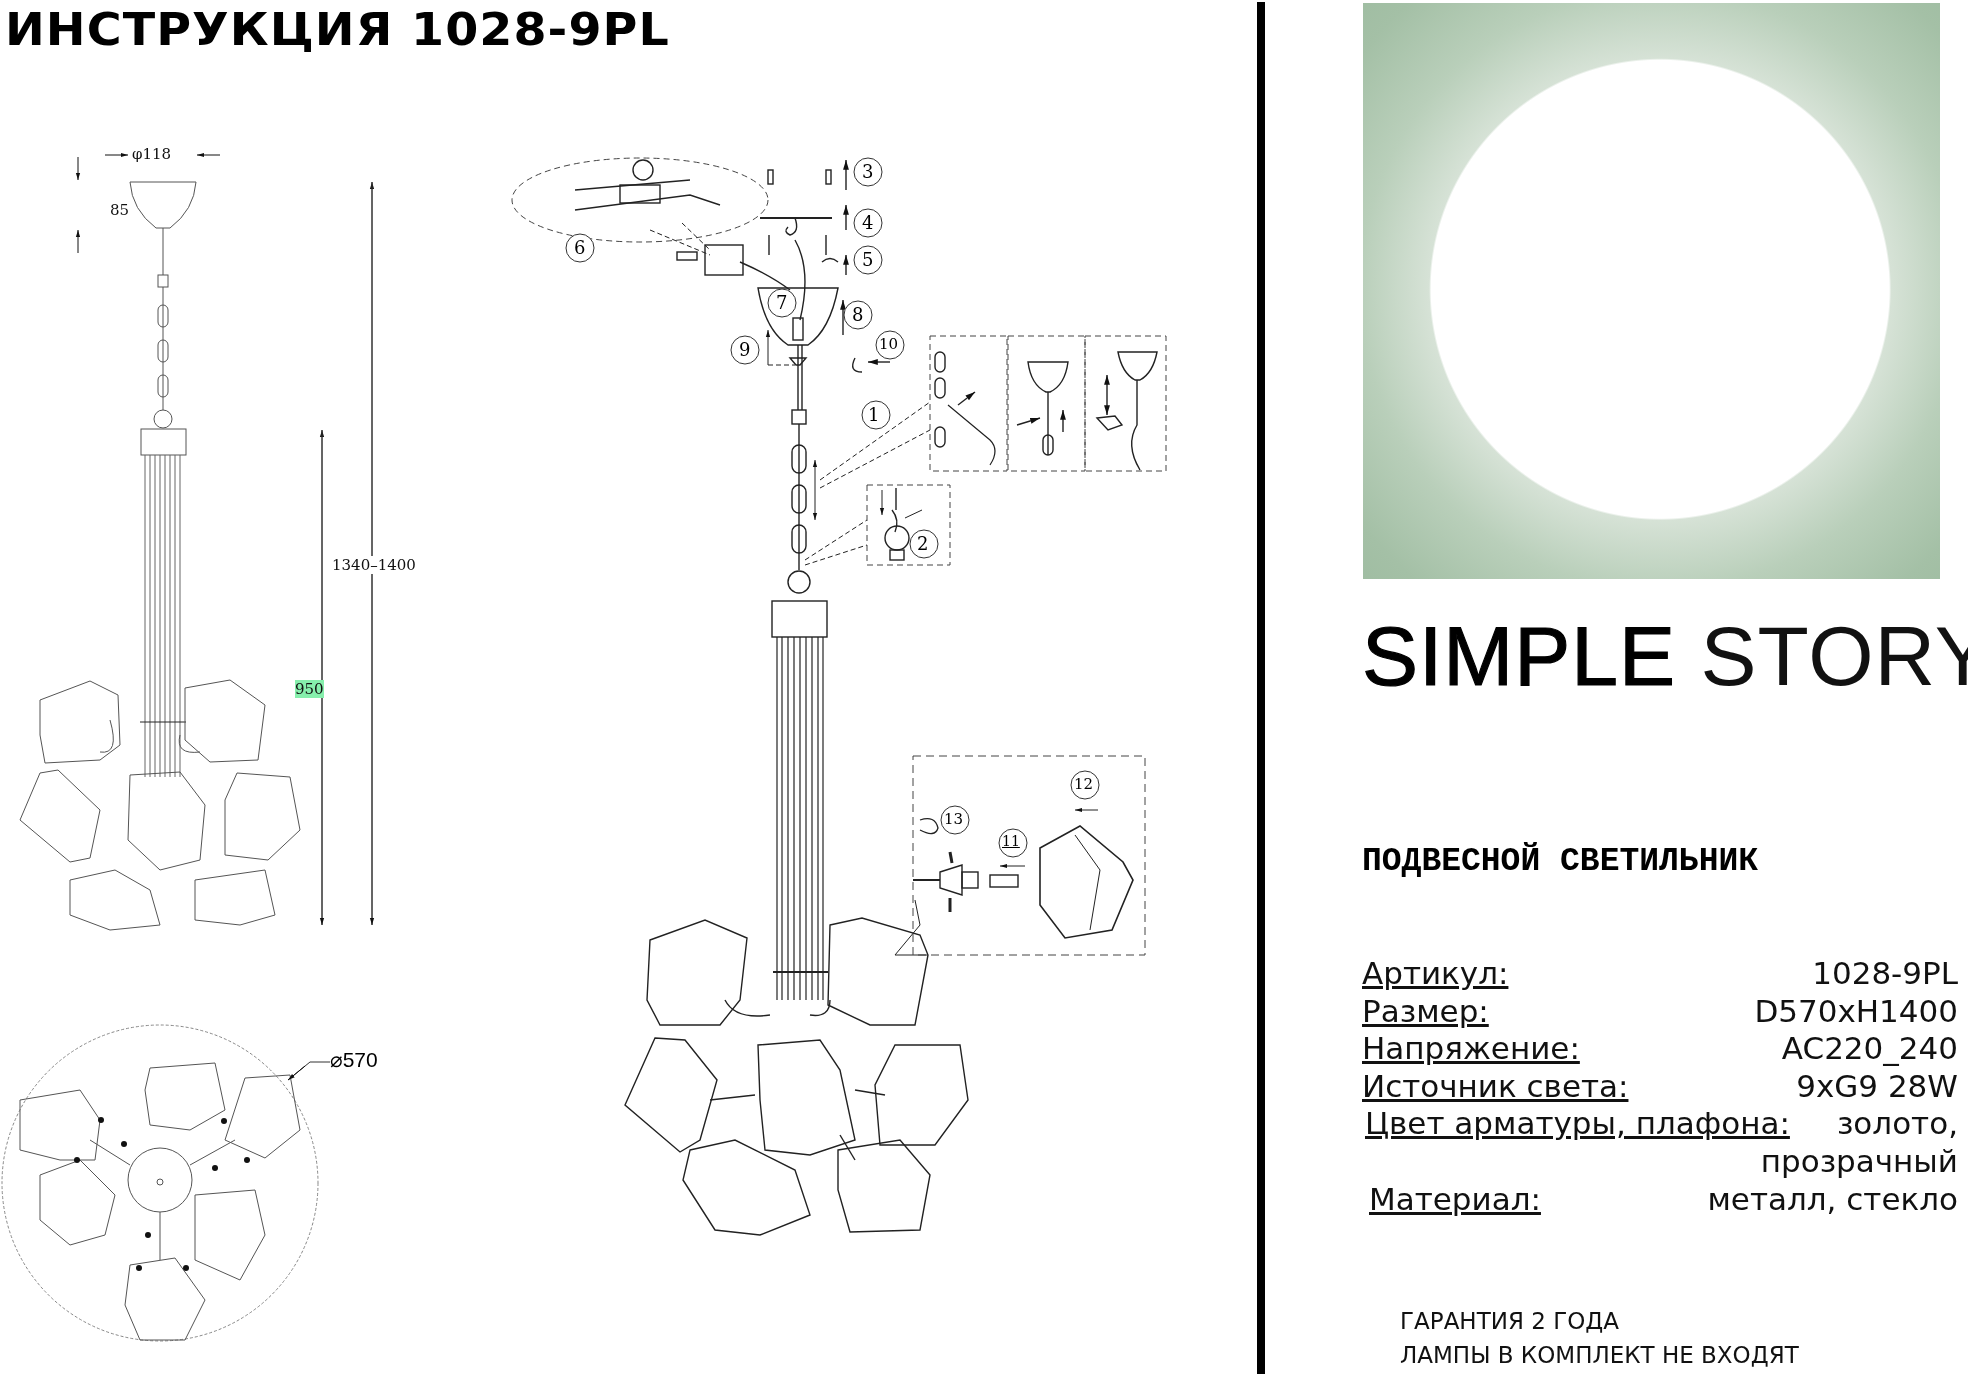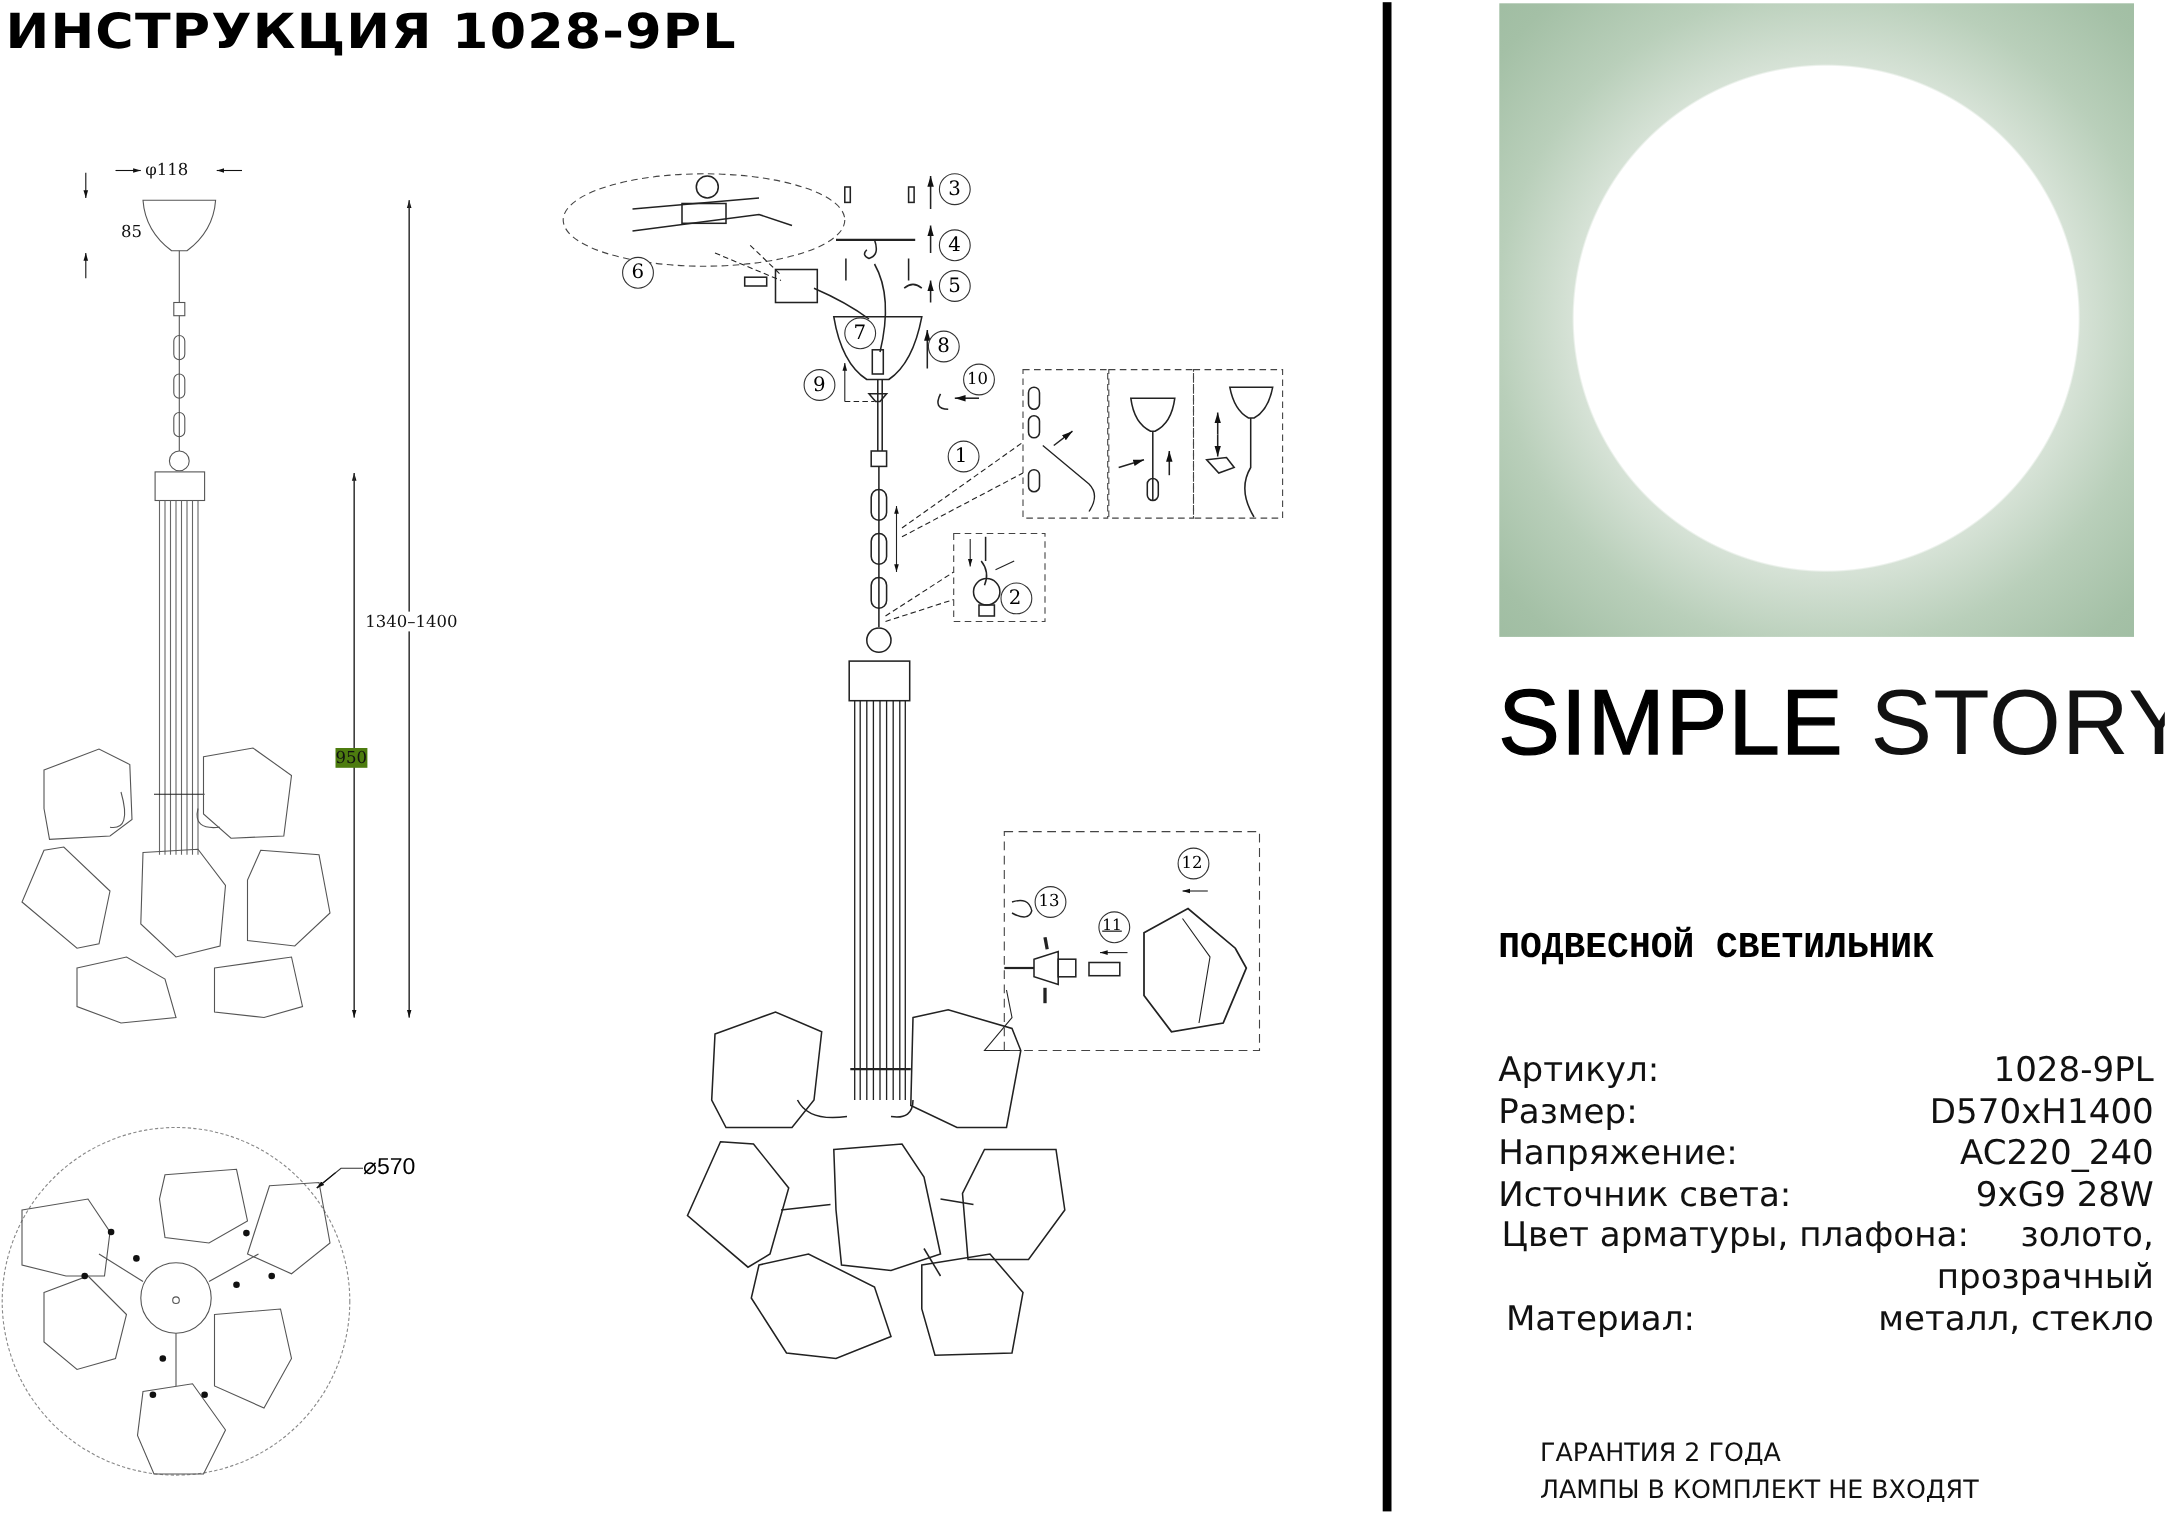--- a/index.html
+++ b/index.html
@@ -13,21 +13,21 @@
     .hero {
       left: 1363px; top: 3px; width: 577px; height: 576px;
       background: radial-gradient(circle at 51.5% 49.7%, #ffffff 0px, #ffffff 229px, #d6e2d6 231px, #b9cfba 300px, #a4c0a6 380px, #9bba9e 460px);
     }
     .brand { left: 1362px; top: 606px; font-size: 84px; line-height: 100px; white-space: nowrap; letter-spacing: 1px; }
     .brand .b1 { font-weight: normal; -webkit-text-stroke: 1.2px #000; }
     .brand .b2 { font-weight: normal; color: #111; }
     .subtitle { left: 1362px; top: 842px; font-size: 33px; line-height: 40px; font-weight: bold; font-family: Liberation Mono, monospace; white-space: nowrap; }
     .specs { left: 1362px; top: 955px; width: 596px; }
     .spec-row { position: relative; height: 37.6px; font-size: 31px; line-height: 37.6px; font-family: "DejaVu Sans", sans-serif; font-weight: normal; color: #111; }
-    .spec-row .k { position: absolute; left: 0; top: 0; white-space: nowrap; }
+    .spec-row .k { position: absolute; left: 0; top: 0; white-space: nowrap; text-decoration: underline; }
     .spec-row .v { position: absolute; right: 0; top: 0; white-space: nowrap; text-align: right; }
     .spec-row.indent .k { left: 7px; }
     .footer { left: 1400px; top: 1304px; width: 522px; text-align: left; font-family: "DejaVu Sans", sans-serif; font-size: 23px; line-height: 34px; color: #111; }
     .dim-label { font-family: "DejaVu Serif", serif; font-size: 15px; color: #111; white-space: nowrap; }
     svg { position: absolute; left: 0; top: 0; }
     .circled { font-family: "DejaVu Serif", serif; font-size: 18px; }
   </style>
 </head>
 <body>
 
@@ -240,21 +240,21 @@
     <line x1="1025" y1="866" x2="1000" y2="866" marker-end="url(#arr)" stroke-width="1"></line>
     <line x1="1098" y1="810" x2="1075" y2="810" marker-end="url(#arr)" stroke-width="1"></line>
     <path d="M1040,848 L1080,826 L1123,862 L1133,880 L1112,930 L1065,938 L1040,905 Z" stroke-width="1.6"></path>
     <path d="M1075,835 L1100,870 L1090,930" stroke-width="1"></path>
   </g>
 </svg>
 
 <div class="abs dim-label" style="left:132px; top:145px;">φ118</div>
 <div class="abs dim-label" style="left:66px; top:201px;margin-left:44px;">85</div>
 <div class="abs dim-label" style="left:332px; top:556px; background:#fff;">1340–1400</div>
-<div class="abs dim-label" style="left:305px; top:680px; background:#4d7c0f;">950</div>
+<div class="abs dim-label" style="left:295px; top:680px; background:#86efac;">950</div>
 <div class="abs" style="left:330px; top:1048px; font-family:'Liberation Sans',sans-serif; font-size:21px;">⌀570</div>
 
 <div>
   <svg width="1260" height="1376" viewBox="0 0 1260 1376" style="pointer-events:none;">
     <g fill="#fff" stroke="#333" stroke-width="1">
       <circle cx="876" cy="415" r="14"></circle>
         <circle cx="924" cy="544" r="14"></circle>
       <circle cx="868" cy="172" r="14"></circle>
         <circle cx="868" cy="223" r="14"></circle>
       <circle cx="868" cy="260" r="14"></circle>

